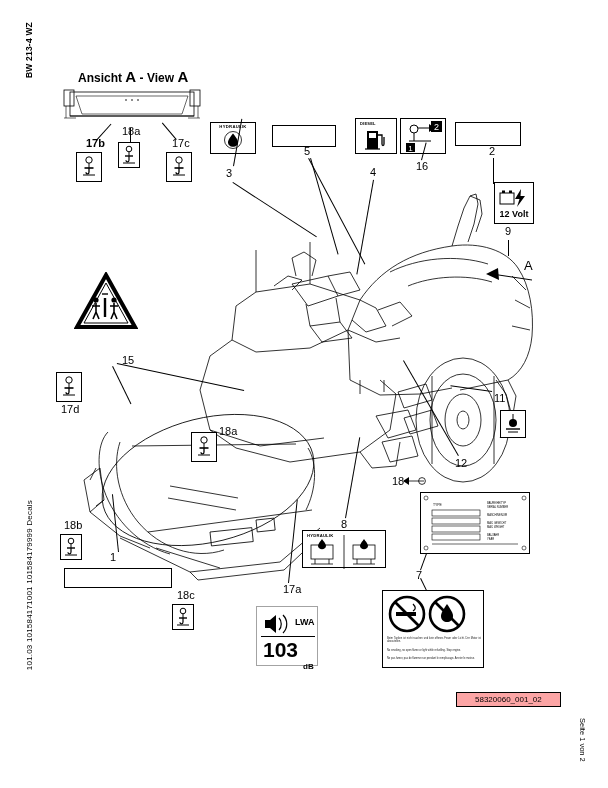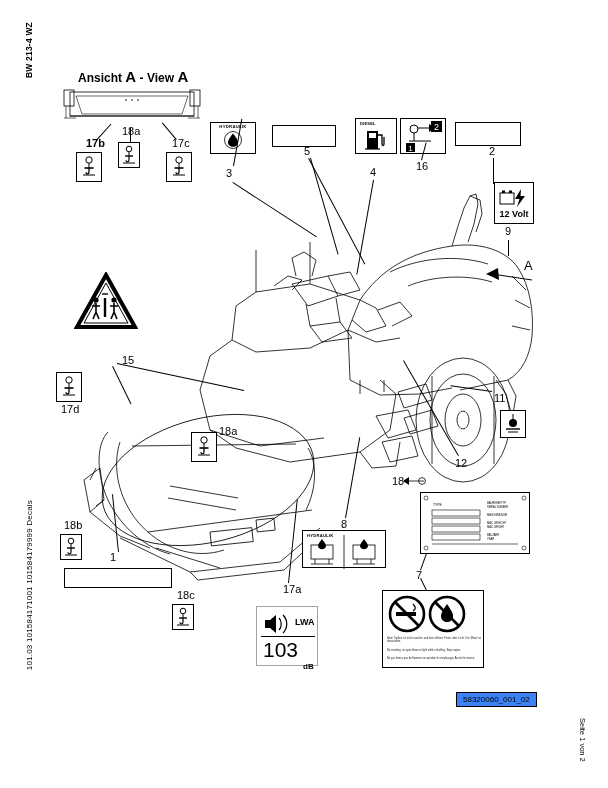--- a/index.html
+++ b/index.html
@@ -98,33 +98,33 @@
     position: absolute;
     font-size: 12px;
     font-weight: bold;
   }
   .viewA-title .big { font-size: 15px; }
 
   .dwgno {
     position: absolute;
     font-size: 8px;
     border: 1px solid #000;
-    padding: 2px 6px;
-    background: #3b82f6;
+    padding: 2px 18px;
+    background: #fca5a5;
   }
 
   .db-box {
     position: absolute;
     border: 1px solid #a3a3a3;
     background: #fff;
     box-sizing: border-box;
   }
   .db-num {
     font-family: "Liberation Sans", sans-serif;
-    font-weight: normal;
+    font-weight: bold;
     font-size: 21px;
     line-height: 21px;
   }
   .db-unit { font-size: 8px; font-weight: bold; }
   .db-lwa { font-size: 9px; font-weight: bold; }
 
   .volt-box {
     position: absolute;
     border: 1px solid #000;
     background: #fff;

